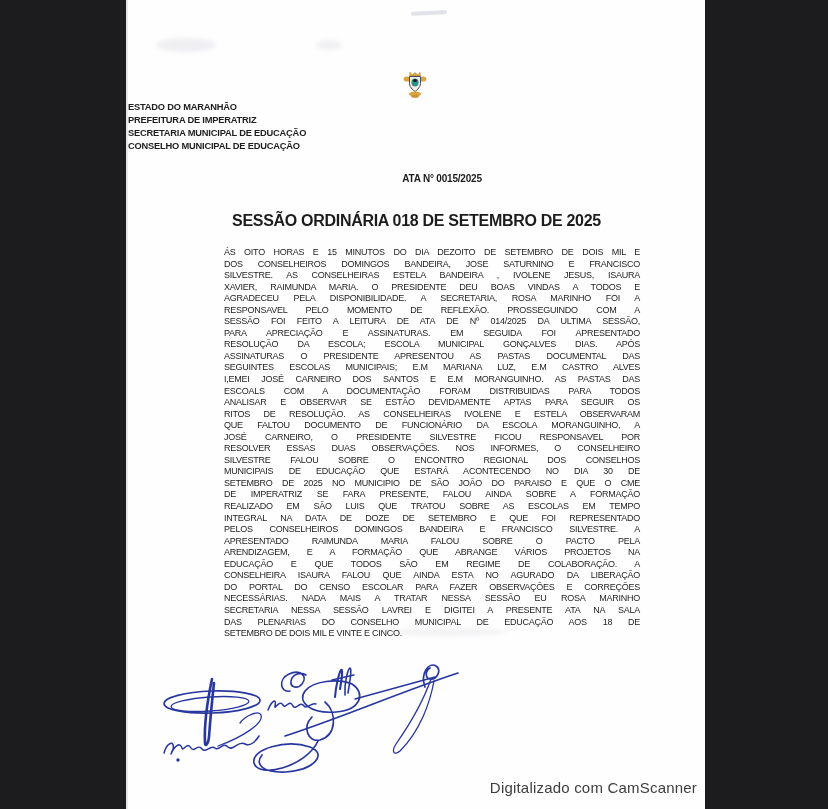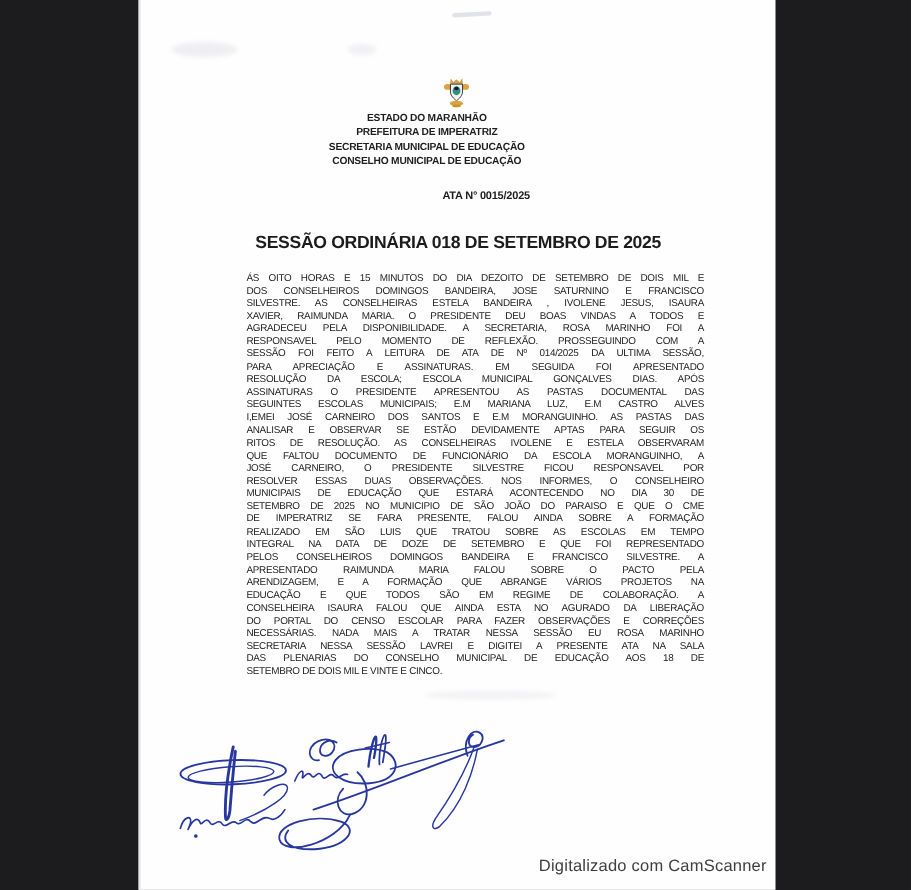--- a/index.html
+++ b/index.html
@@ -9,21 +9,21 @@
         border-left:2px solid #e9e9ec;}
   
   .smudge{position:absolute;border-radius:50%;pointer-events:none;}
   .sm1{left:283px;top:11px;width:36px;height:4px;background:#c9ccd6;opacity:.55;transform:rotate(-3deg);border-radius:2px;}
   .sm2{left:28px;top:38px;width:60px;height:14px;background:#ececf0;opacity:.8;filter:blur(2px);}
   .sm3{left:188px;top:40px;width:26px;height:10px;background:#eeeef2;opacity:.8;filter:blur(2px);}
   .sm4{left:258px;top:628px;width:120px;height:8px;background:#f0f0f3;opacity:.8;filter:blur(2px);}
 
   .logo{position:absolute;left:274px;top:70px;width:26px;height:28px;}
 
-  .letterhead{position:absolute;left:0;top:101px;width:520px;text-align:center;
+  .letterhead{position:absolute;left:0;top:101px;width:520px;
               font-weight:bold;font-size:9.3px;line-height:13px;letter-spacing:-0.2px;color:#1e1e1e;}
   .ata-number{position:absolute;left:0;top:173px;width:628px;text-align:center;
               font-weight:bold;font-size:10px;letter-spacing:-0.2px;color:#1c1c1c;}
   .session-title{position:absolute;left:0;top:212px;width:577px;text-align:center;
               font-weight:bold;font-size:16px;letter-spacing:-0.3px;color:#1c1c1c;}
 
   .body-text{position:absolute;left:96px;top:247px;width:416px;color:#1d1d1d;
              font-size:9px;font-weight:normal;letter-spacing:-0.25px;line-height:11.55px;}
   .body-line{text-align:justify;text-align-last:justify;white-space:normal;}
   .body-line.last{text-align-last:left;}
@@ -73,25 +73,27 @@
       <div class="body-line">SILVESTRE. AS CONSELHEIRAS ESTELA BANDEIRA , IVOLENE JESUS, ISAURA</div>
       <div class="body-line">XAVIER, RAIMUNDA MARIA. O PRESIDENTE DEU BOAS VINDAS A TODOS E</div>
       <div class="body-line">AGRADECEU PELA DISPONIBILIDADE. A SECRETARIA, ROSA MARINHO FOI A</div>
       <div class="body-line">RESPONSAVEL PELO MOMENTO DE REFLEXÃO. PROSSEGUINDO COM A</div>
       <div class="body-line">SESSÃO FOI FEITO A LEITURA DE ATA DE Nº 014/2025 DA ULTIMA SESSÃO,</div>
       <div class="body-line">PARA APRECIAÇÃO E ASSINATURAS. EM SEGUIDA FOI APRESENTADO</div>
       <div class="body-line">RESOLUÇÃO DA ESCOLA; ESCOLA MUNICIPAL GONÇALVES DIAS. APÓS</div>
       <div class="body-line">ASSINATURAS O PRESIDENTE APRESENTOU AS PASTAS DOCUMENTAL DAS</div>
       <div class="body-line">SEGUINTES ESCOLAS MUNICIPAIS; E.M MARIANA LUZ, E.M CASTRO ALVES</div>
       <div class="body-line">I,EMEI JOSÉ CARNEIRO DOS SANTOS E E.M MORANGUINHO. AS PASTAS DAS</div>
+      <div class="body-line">ESCOALS COM A DOCUMENTAÇÃO FORAM DISTRIBUIDAS PARA TODOS</div>
       <div class="body-line">ANALISAR E OBSERVAR SE ESTÃO DEVIDAMENTE APTAS PARA SEGUIR OS</div>
       <div class="body-line">RITOS DE RESOLUÇÃO. AS CONSELHEIRAS IVOLENE E ESTELA OBSERVARAM</div>
       <div class="body-line">QUE FALTOU DOCUMENTO DE FUNCIONÁRIO DA ESCOLA MORANGUINHO, A</div>
       <div class="body-line">JOSÉ CARNEIRO, O PRESIDENTE SILVESTRE FICOU RESPONSAVEL POR</div>
       <div class="body-line">RESOLVER ESSAS DUAS OBSERVAÇÕES. NOS INFORMES, O CONSELHEIRO</div>
+      <div class="body-line">SILVESTRE FALOU SOBRE O ENCONTRO REGIONAL DOS CONSELHOS</div>
       <div class="body-line">MUNICIPAIS DE EDUCAÇÃO QUE ESTARÁ ACONTECENDO NO DIA 30 DE</div>
       <div class="body-line">SETEMBRO DE 2025 NO MUNICIPIO DE SÃO JOÃO DO PARAISO E QUE O CME</div>
       <div class="body-line">DE IMPERATRIZ SE FARA PRESENTE, FALOU AINDA SOBRE A FORMAÇÃO</div>
       <div class="body-line">REALIZADO EM SÃO LUIS QUE TRATOU SOBRE AS ESCOLAS EM TEMPO</div>
       <div class="body-line">INTEGRAL NA DATA DE DOZE DE SETEMBRO E QUE FOI REPRESENTADO</div>
       <div class="body-line">PELOS CONSELHEIROS DOMINGOS BANDEIRA E FRANCISCO SILVESTRE. A</div>
       <div class="body-line">APRESENTADO RAIMUNDA MARIA FALOU SOBRE O PACTO PELA</div>
       <div class="body-line">ARENDIZAGEM, E A FORMAÇÃO QUE ABRANGE VÁRIOS PROJETOS NA</div>
       <div class="body-line">EDUCAÇÃO E QUE TODOS SÃO EM REGIME DE COLABORAÇÃO. A</div>
       <div class="body-line">CONSELHEIRA ISAURA FALOU QUE AINDA ESTA NO AGURADO DA LIBERAÇÃO</div>

